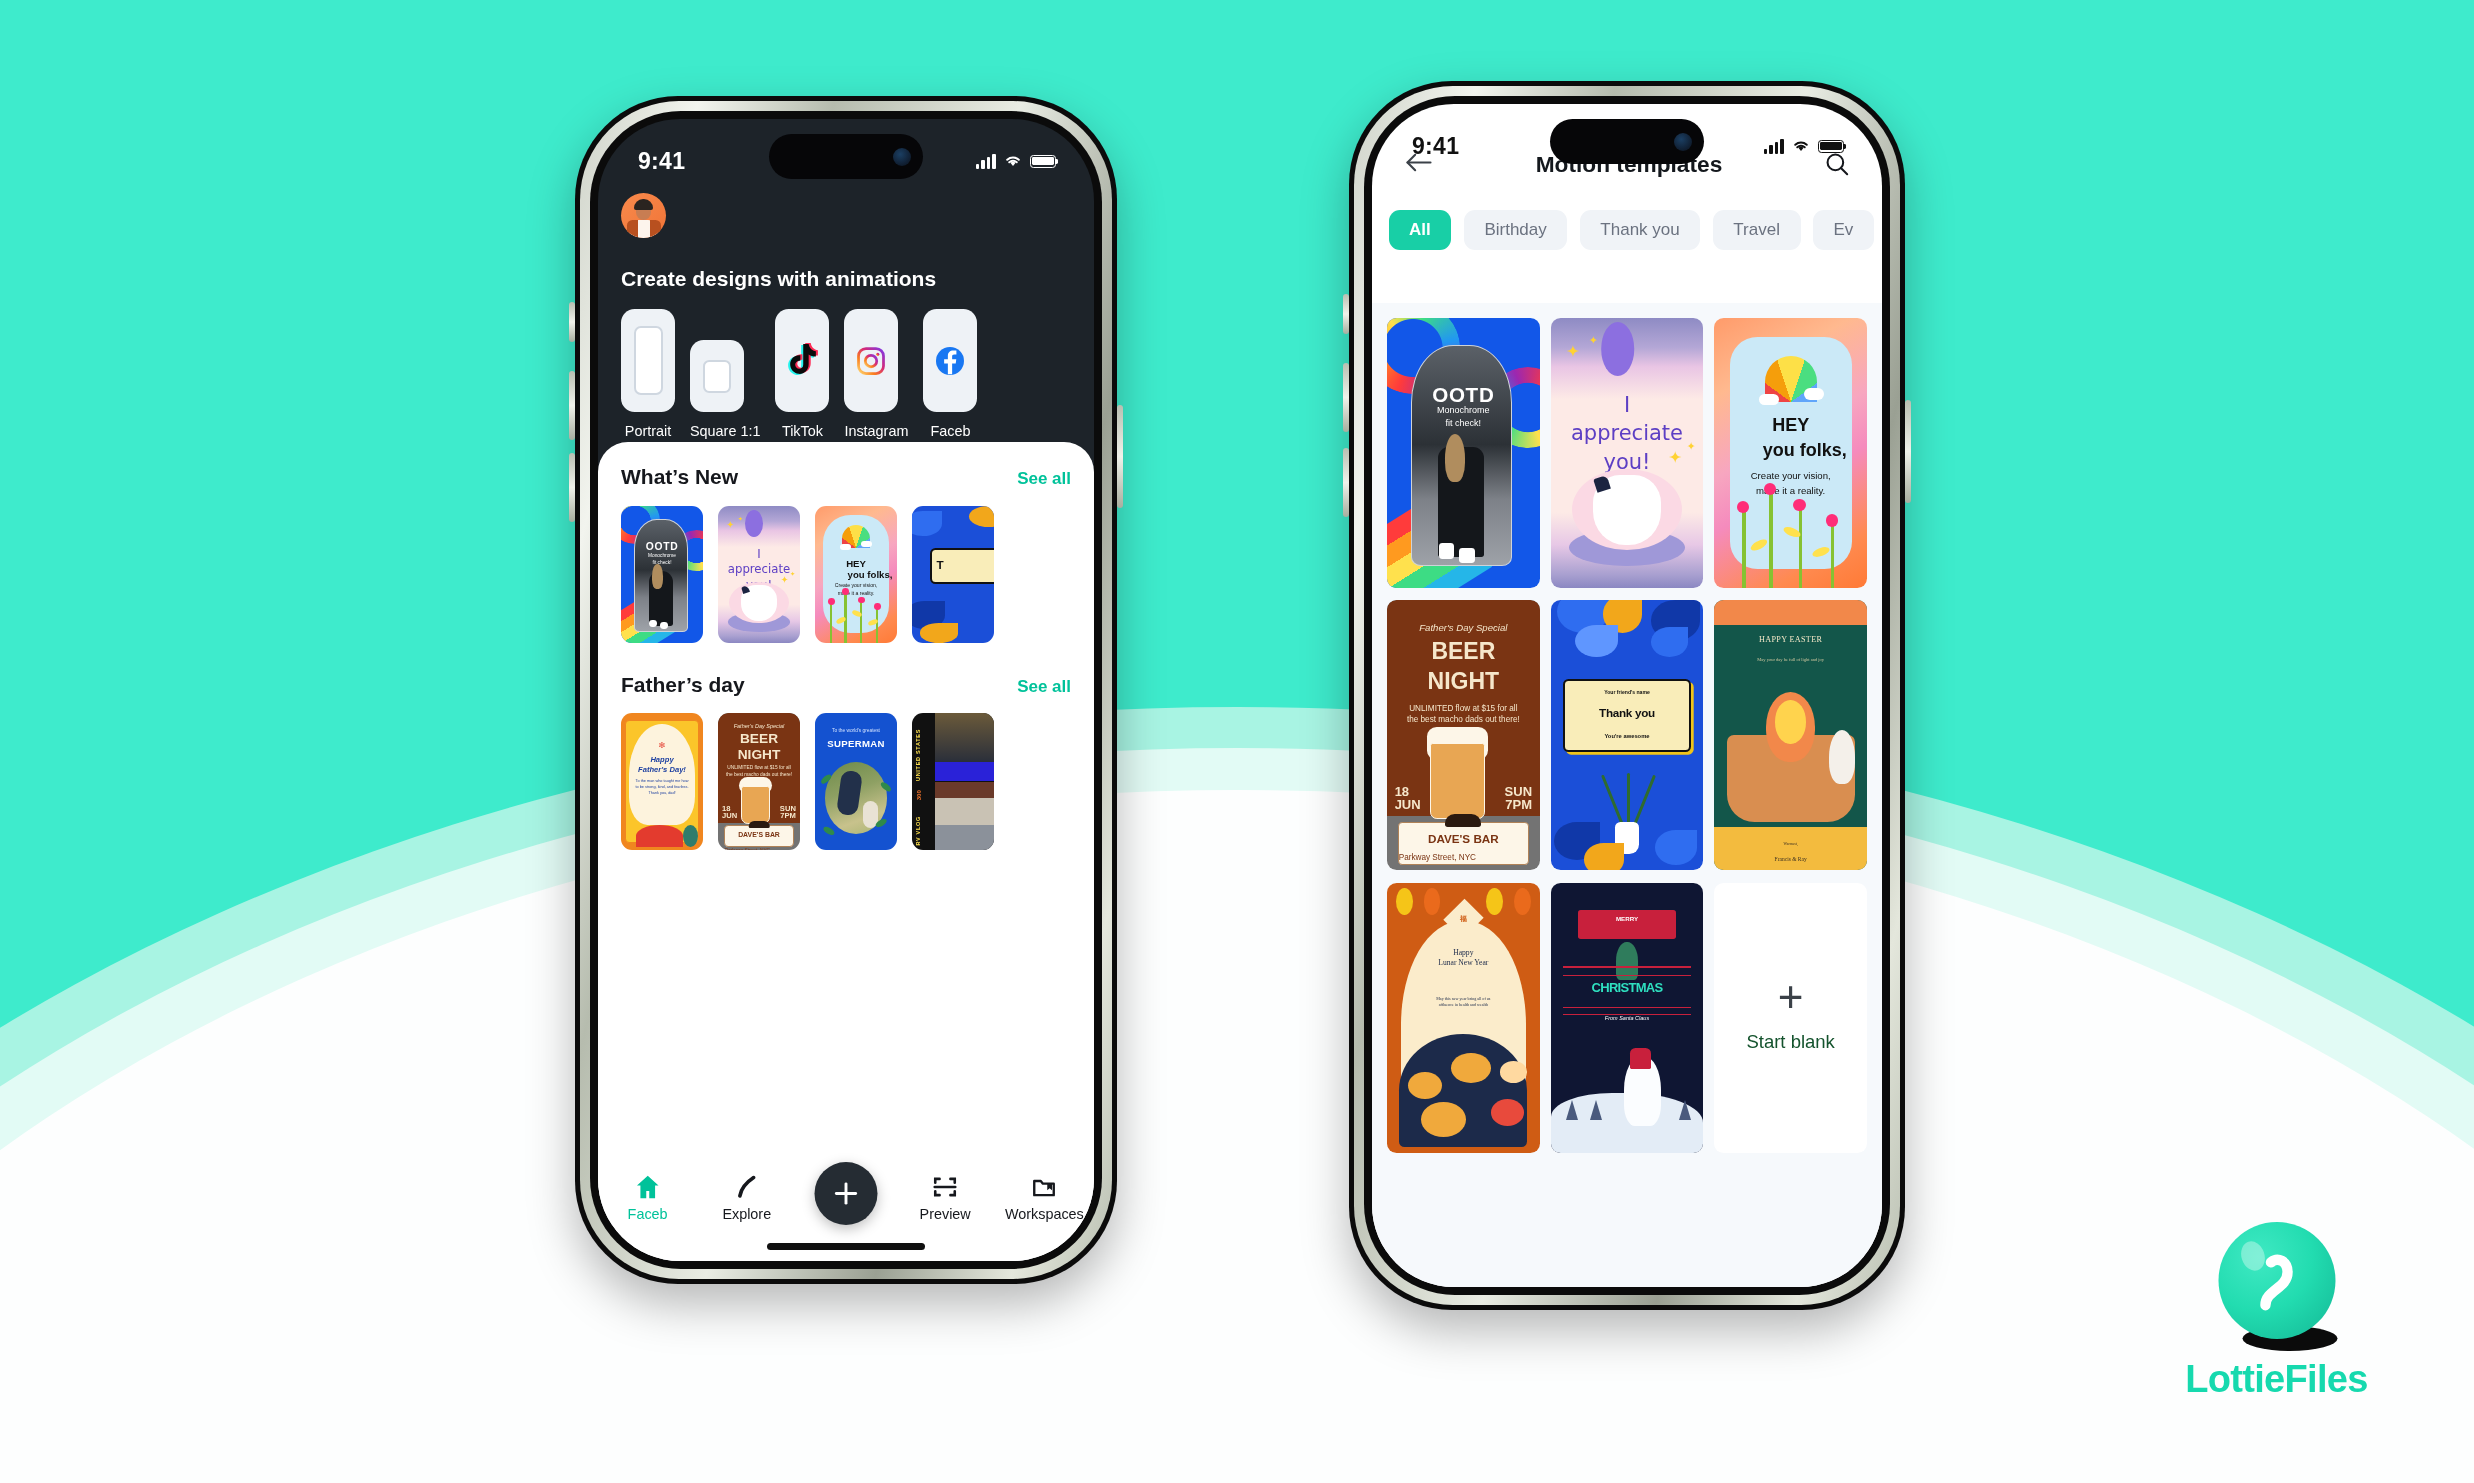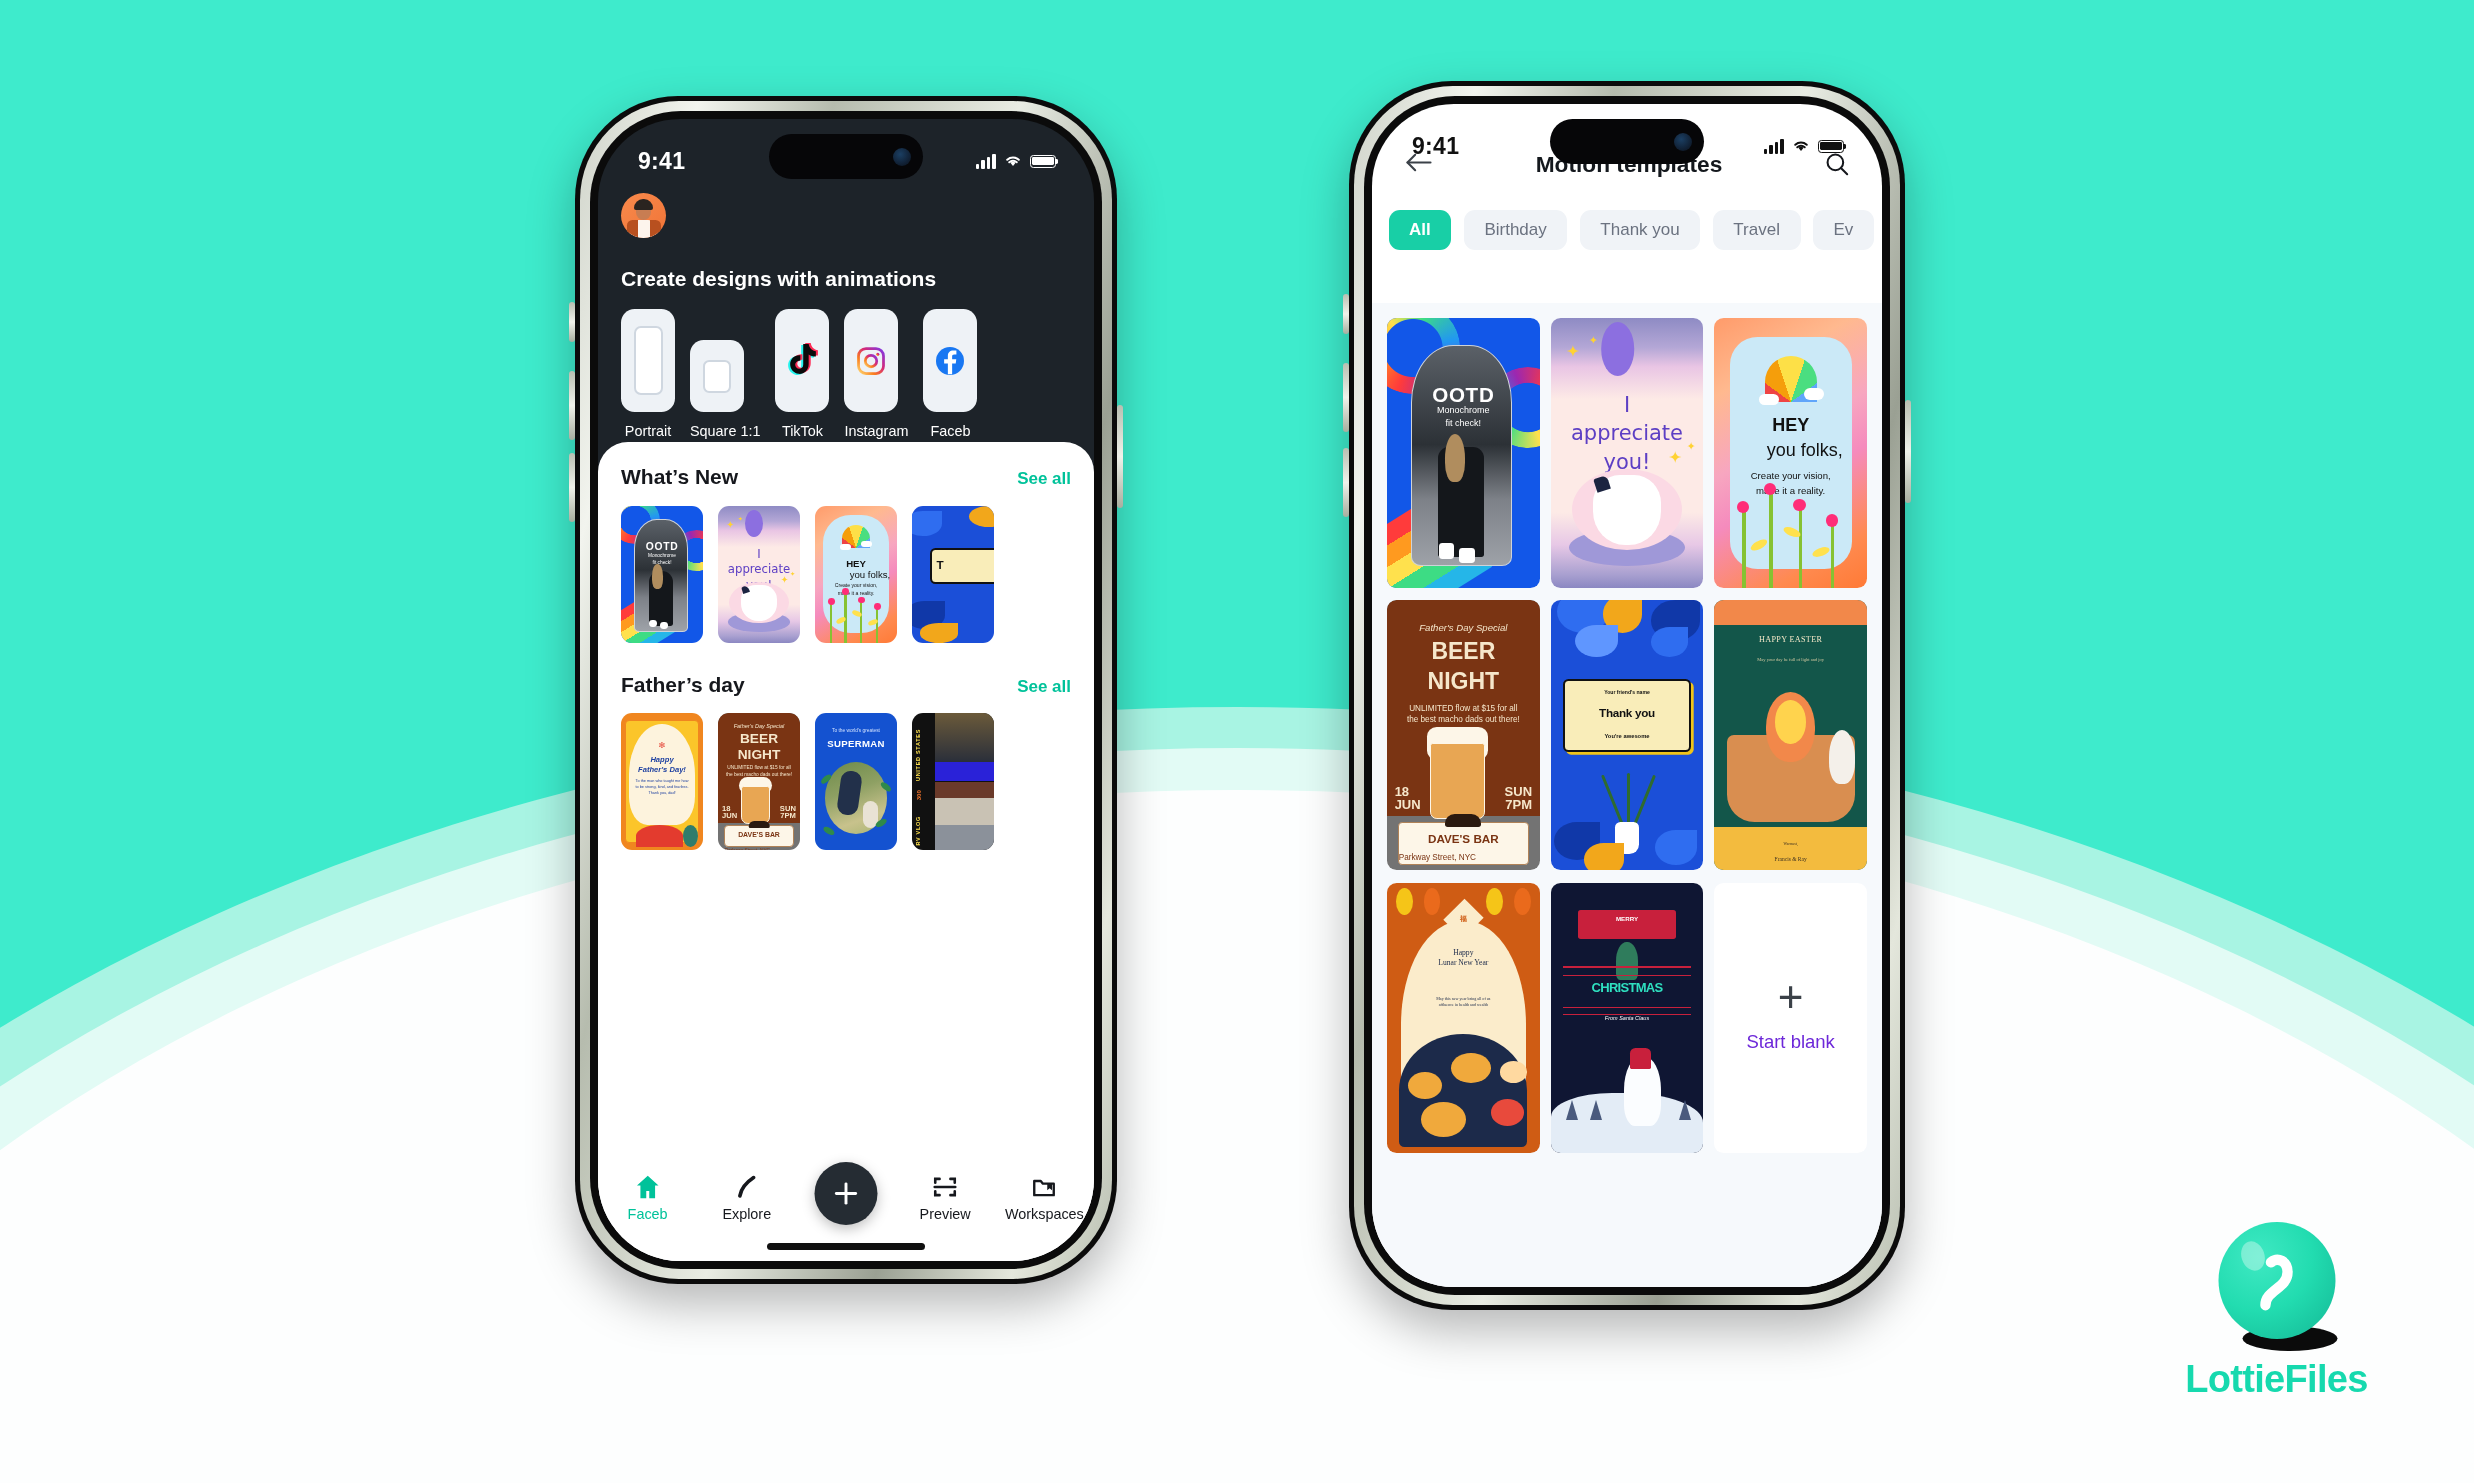--- a/index.html
+++ b/index.html
@@ -148,21 +148,21 @@
   .chip.on { background:#18CFA6; color:#fff; font-weight:bold; }
   .grid {
     position:absolute; left:0; right:0; top:199px; bottom:0;
     background:#F6F9FC; padding:15px 15px 0 15px;
     display:grid; grid-template-columns:repeat(3,1fr); gap:12.4px 11px;
     align-content:start;
   }
   .gcell { height:270px; border-radius:9.6px; overflow:hidden; position:relative; background:#fff; }
   .startblank { background:#fff; display:flex; flex-direction:column; align-items:center; justify-content:center; gap:18px; }
   .startblank .plus { font-size:44px; font-weight:300; color:#3b4148; line-height:.7; }
-  .startblank .sb { font-size:18.5px; color:#6d28d9; }
+  .startblank .sb { font-size:18.5px; color:#14532d; }
 
   
   .art { position:absolute; inset:0; }
   .ctr { position:absolute; left:0; right:0; text-align:center; }
 
   
   .a-ootd { background:#1257E8; }
   .a-ootd .rb1{position:absolute;left:-14%;top:-6%;width:62%;height:34%;border-radius:50%;
     background:conic-gradient(from 200deg,#ff3b3b,#ff9a1f,#ffe14d,#3ddc84,#2196f3,#9c27b0,#ff3b3b);
     -webkit-mask:radial-gradient(closest-side,transparent 62%,#000 64%);mask:radial-gradient(closest-side,transparent 62%,#000 64%);}
@@ -190,21 +190,21 @@
   .a-appr .ear{position:absolute;left:29%;bottom:36%;width:6.9px;height:6.9px;background:#1b2340;border-radius:2.1px 5.5px 0 0;transform:rotate(-18deg);}
   .a-appr .ball{position:absolute;left:44%;bottom:30%;width:22%;height:20%;border-radius:50%;background:#8c6fe0;}
 
   
   .a-hey{background:linear-gradient(150deg,#ff9b6a 0%,#ffb98f 22%,#f7a6c0 45%,#f58bbd 60%,#ff8a4f 85%,#ff7a36 100%);}
   .a-hey .panel{position:absolute;left:10%;top:7%;width:80%;height:86%;border-radius:27.5px;background:#cbe9f7;}
   .a-hey .rainbow{position:absolute;left:33%;top:14%;width:34%;height:17%;border-radius:69px 69px 0 0;
     background:conic-gradient(from 270deg at 50% 100%,#ef4444 0 10%,#f59e0b 10% 20%,#fde047 20% 30%,#4ade80 30% 40%,#60a5fa 40% 50%,#a78bfa 50% 60%,transparent 60%);}
   .a-hey .cloud{position:absolute;width:11px;height:6.2px;border-radius:6.2px;background:#fff;}
   .a-hey .h1{top:38%;color:#111;font-weight:900;font-size:9.6px;}
-  .a-hey .h2{top:46%;color:#111;font-weight:400;font-size:9.6px;padding-left:28px;}
+  .a-hey .h2{top:46%;color:#111;font-weight:700;font-size:9.6px;padding-left:28px;}
   .a-hey .h3{top:56%;color:#111;font-size:5.1px;line-height:1.5;}
   .a-hey .stemwrap{position:absolute;left:6%;bottom:0;width:88%;height:42%;}
   .a-hey .stem{position:absolute;bottom:0;width:2.1px;background:#86c232;}
   .a-hey .flw{position:absolute;width:6.9px;height:6.9px;border-radius:50%;background:#ff2d78;}
   .a-hey .leaf{position:absolute;width:9.6px;height:4.8px;border-radius:50%;background:#ffe14d;}
 
   
   .a-thank{background:#1b4fd8;}
   .a-thank .pl{position:absolute;border-radius:50% 0 50% 50%;}
   .a-thank .sign{position:absolute;left:8%;top:29%;width:84%;height:27%;border-radius:5.5px;background:#f9edb9;border:2.7px solid #111;box-shadow:2.7px 2.7px 0 #f0c419;}

